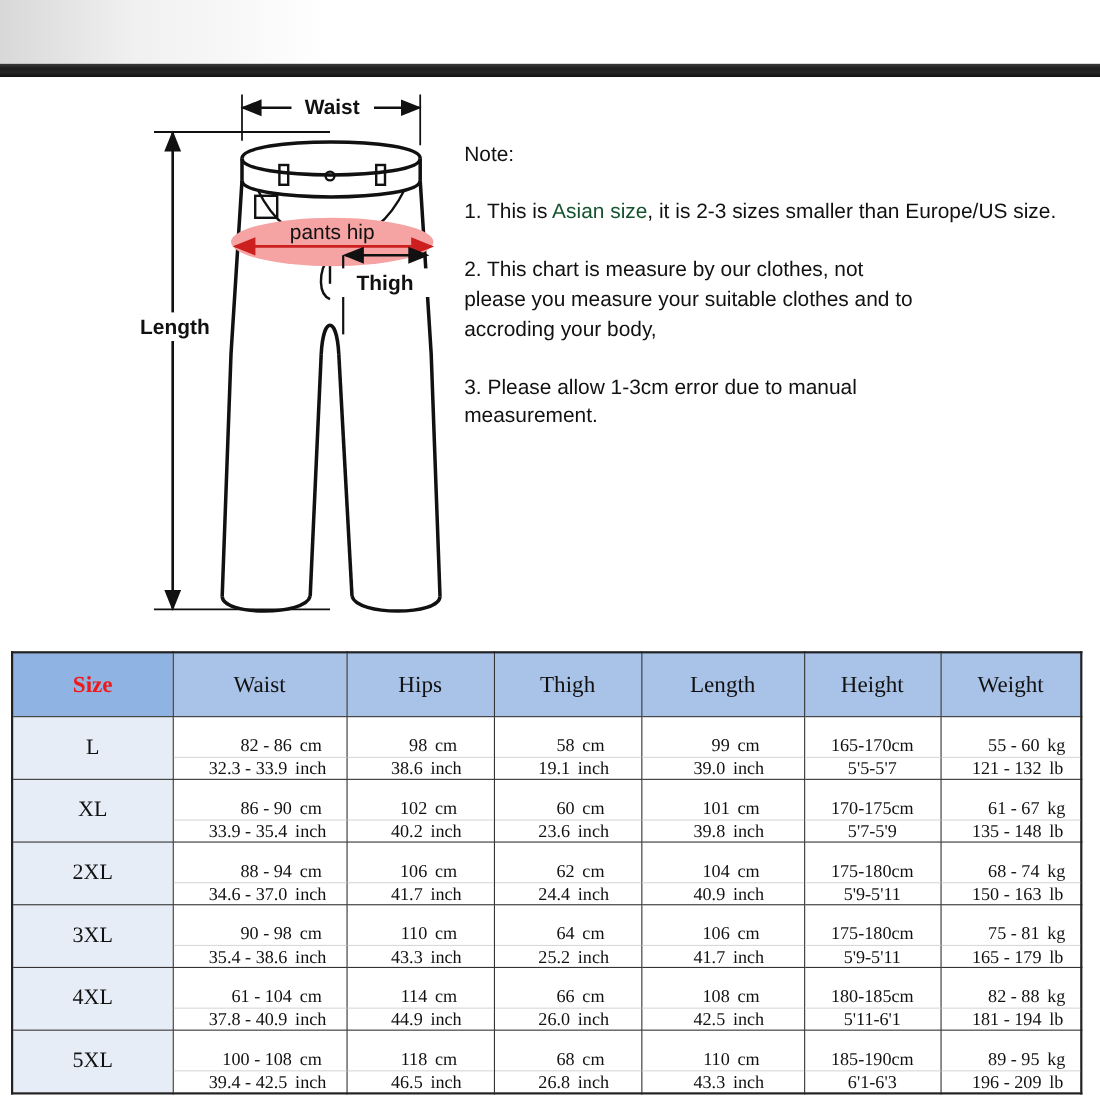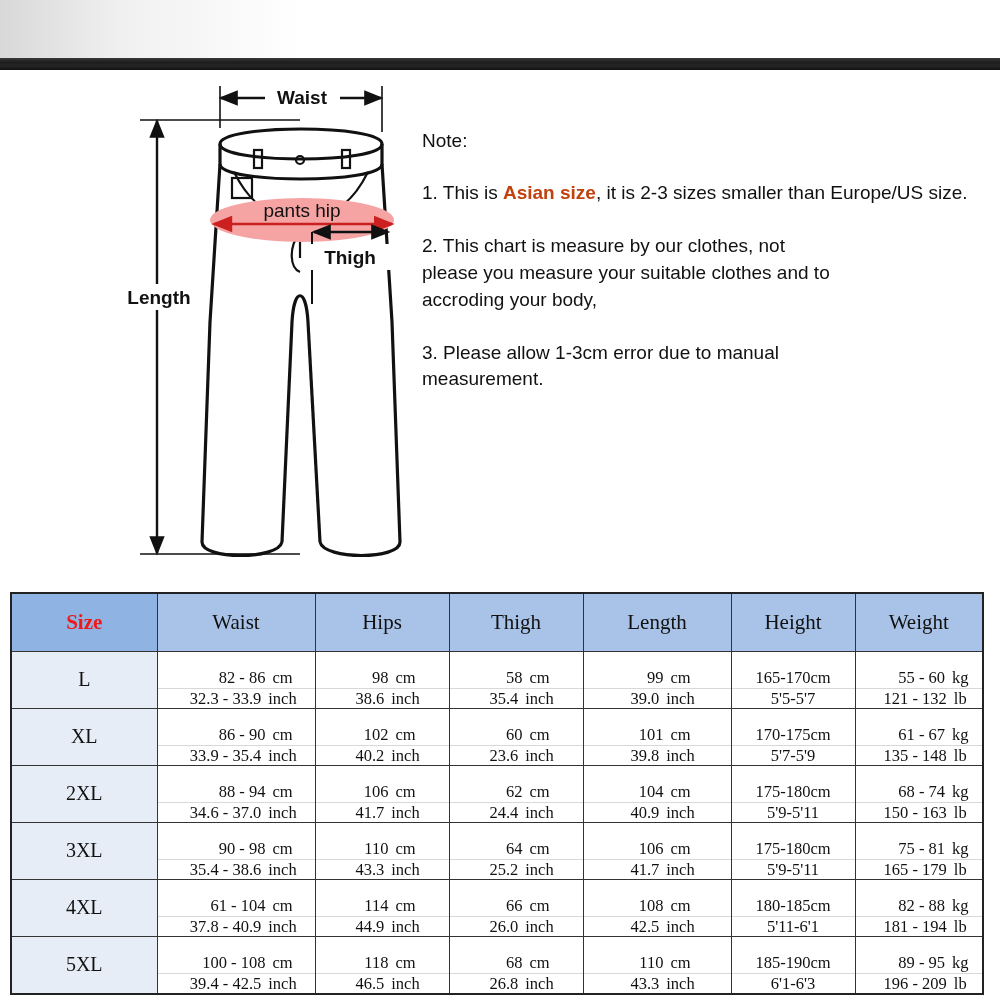--- a/index.html
+++ b/index.html
@@ -32,21 +32,21 @@
   }
 
   
   .diagram { position: absolute; left: 110px; top: 72px; width: 310px; height: 510px; }
   .diagram svg { display: block; }
 
   
   .note { position: absolute; left: 422px; top: 128px; width: 560px; }
   .note-heading { font-size: 19px; color: #111; line-height: 1.35; }
   .note-item { font-size: 19px; color: #111; line-height: 1.42; margin-top: 26px; }
-  .accent { color: #c2410c; font-weight: bold; }
+  .accent { color: #14532d; }
 
   
   .table-wrap { position: absolute; left: 10px; top: 592px; width: 972px; }
   table.size-table {
     width: 972px; border-collapse: collapse; table-layout: fixed;
     border: 2px solid #222;
   }
   table.size-table th, table.size-table td {
     border: 1px solid #333; padding: 0; text-align: center; color: #111; font-family: Liberation Serif, serif;
   }
@@ -240,21 +240,21 @@
                 </div>
               </div>
             </td>
             <td class="val">
               <div class="dual">
                 <div>
                   <span class="num" style="min-width:40px">58</span>
                   <span class="unit">cm</span>
                 </div>
                 <div>
-                  <span class="num" style="min-width:40px">35.4</span>
+                  <span class="num" style="min-width:40px">19.1</span>
                   <span class="unit">inch</span>
                 </div>
               </div>
             </td>
             <td class="val">
               <div class="dual">
                 <div>
                   <span class="num" style="min-width:40px">99</span>
                   <span class="unit">cm</span>
                 </div>

